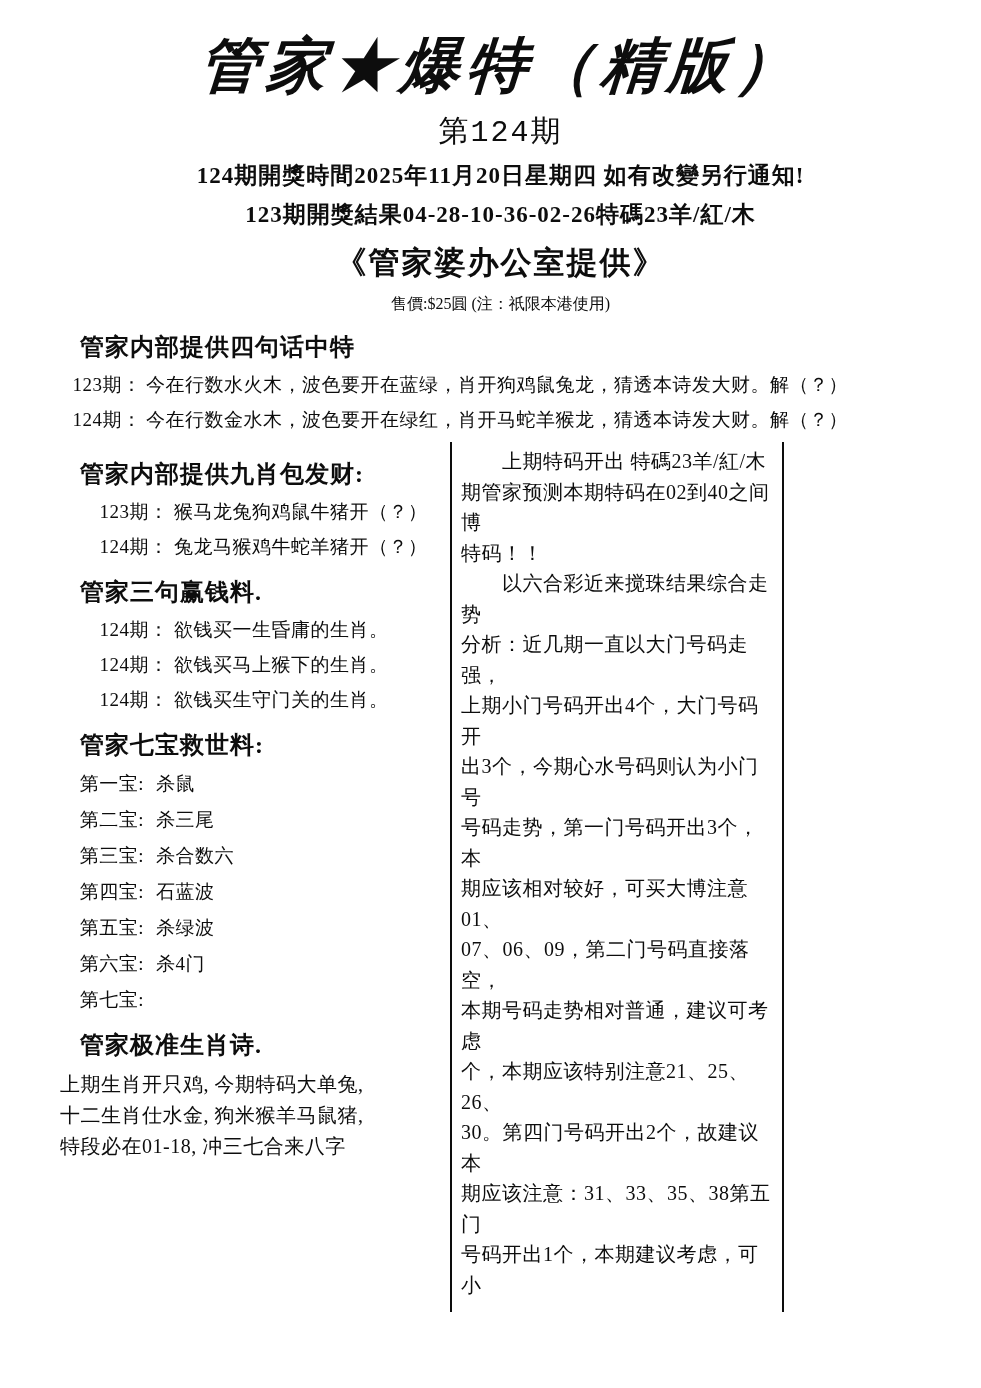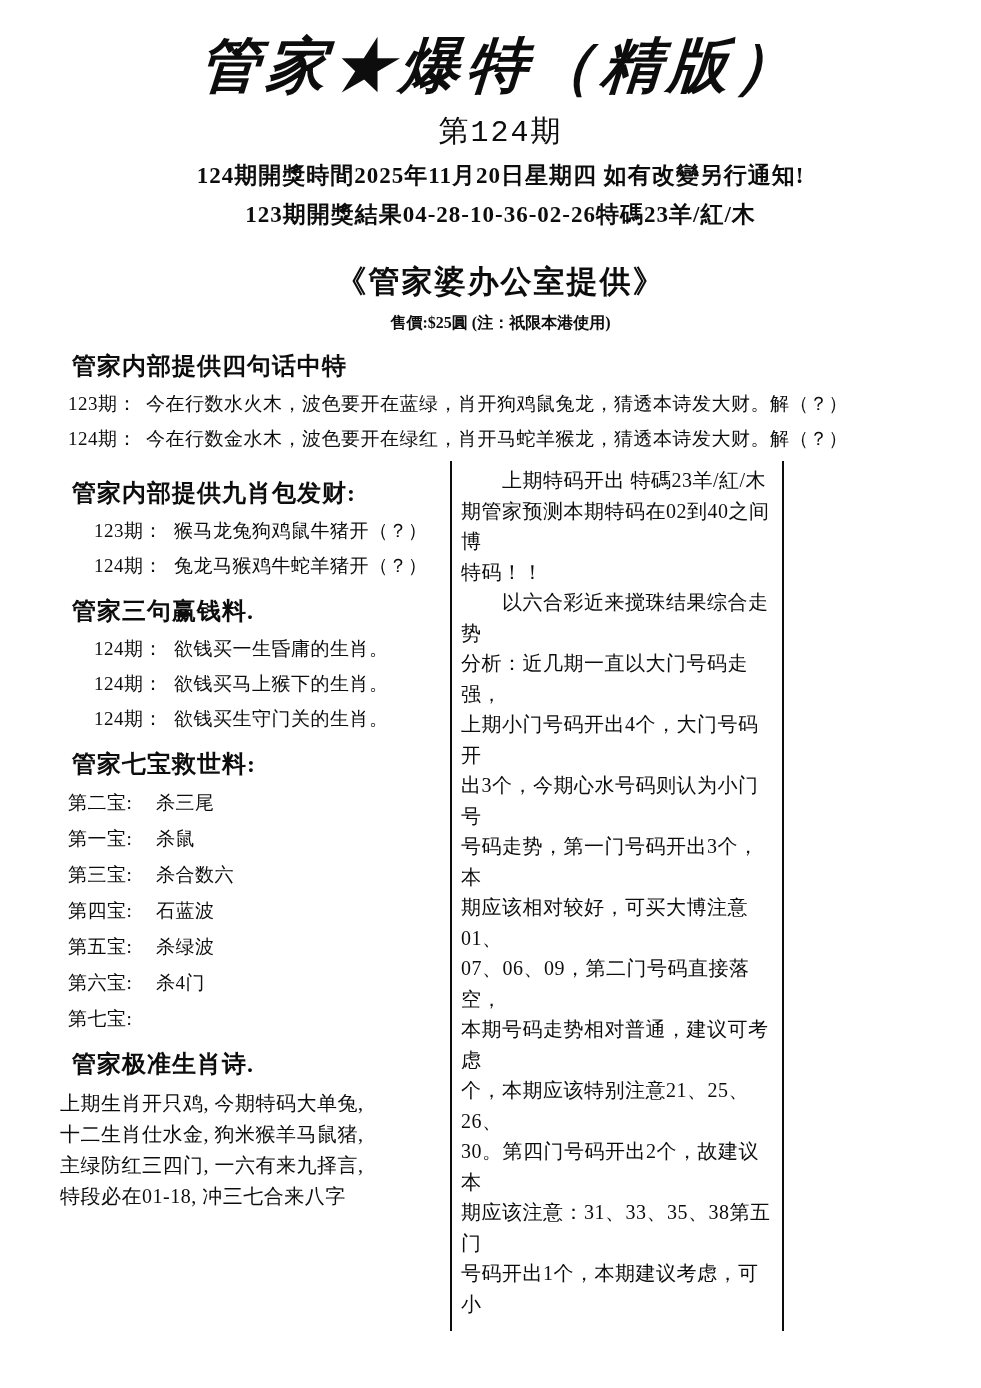--- a/index.html
+++ b/index.html
@@ -9,26 +9,26 @@
     overflow:hidden;position:relative;
   }
   .page{padding:0 48px 0 68px;}
   
   .title{
     text-align:center;font-size:60px;font-weight:bold;font-style:italic;
     letter-spacing:7px;margin-top:26px;transform:skewX(-4deg);
   }
   .issue{text-align:center;font-size:30px;margin-top:4px;letter-spacing:2px;font-family:Liberation Mono, monospace;}
   .infoline{text-align:center;font-size:23px;font-weight:bold;margin-top:8px;letter-spacing:1px;}
-  .office{text-align:center;font-size:31px;font-weight:bold;margin-top:31px;letter-spacing:2px;}
-  .price{text-align:center;font-size:16px;font-weight:bold;margin-top:10px;}
+  .office{text-align:center;font-size:31px;font-weight:bold;margin-top:12px;letter-spacing:2px;}
+  .price{text-align:center;font-size:16px;font-weight:normal;margin-top:10px;}
   
-  .h-sec{font-size:24px;font-weight:bold;margin:16px 4px 8px;letter-spacing:1px;}
+  .h-sec{font-size:24px;font-weight:bold;margin:16px 12px 8px;letter-spacing:1px;}
   .row{display:flex;font-size:19px;margin:9px 0;letter-spacing:0.5px;}
-  .row .lbl{flex:0 0 78px;}
+  .row .lbl{flex:0 0 78px;text-align:center;}
   .indent{padding-left:26px;}
   .indent .lbl{flex:0 0 80px;}
   .main-row{display:flex;align-items:flex-start;margin-top:4px;}
   .left-col{flex:0 0 382px;}
   .treasure .lbl{flex:0 0 88px;}
   .treasure{margin:10px 0;}
   .poem{font-size:20px;line-height:31px;margin-left:-8px;letter-spacing:0.5px;}
   
   .right-col{width:334px;}
   .analysis-box{
@@ -81,26 +81,26 @@
         <span class="lbl">124期：</span>
         <span>欲钱买马上猴下的生肖。</span>
       </div>
       <div class="row indent">
         <span class="lbl">124期：</span>
         <span>欲钱买生守门关的生肖。</span>
       </div>
 
       <div class="h-sec">管家七宝救世料:</div>
       <div class="row treasure">
+        <span class="lbl">第一宝:</span>
+        <span>杀鼠</span>
+      </div>
+      <div class="row treasure">
         <span class="lbl">第二宝:</span>
         <span>杀三尾</span>
-      </div>
-      <div class="row treasure">
-        <span class="lbl">第一宝:</span>
-        <span>杀鼠</span>
       </div>
       <div class="row treasure">
         <span class="lbl">第三宝:</span>
         <span>杀合数六</span>
       </div>
       <div class="row treasure">
         <span class="lbl">第四宝:</span>
         <span>石蓝波</span>
       </div>
       <div class="row treasure">
@@ -112,21 +112,20 @@
         <span>杀4门</span>
       </div>
       <div class="row treasure">
         <span class="lbl">第七宝:</span>
       </div>
 
       <div class="h-sec">管家极准生肖诗.</div>
       <div class="poem">
         <div>上期生肖开只鸡, 今期特码大单兔,</div>
         <div>十二生肖仕水金, 狗米猴羊马鼠猪,</div>
-        <div>主绿防红三四门, 一六有来九择言,</div>
         <div>特段必在01-18, 冲三七合来八字</div>
       </div>
     </div>
 
     <div class="right-col">
       <div class="analysis-box">
         <div>　　上期特码开出 特碼23羊/紅/木</div>
         <div>期管家预测本期特码在02到40之间博</div>
         <div>特码！！</div>
         <div>　　以六合彩近来搅珠结果综合走势</div>

